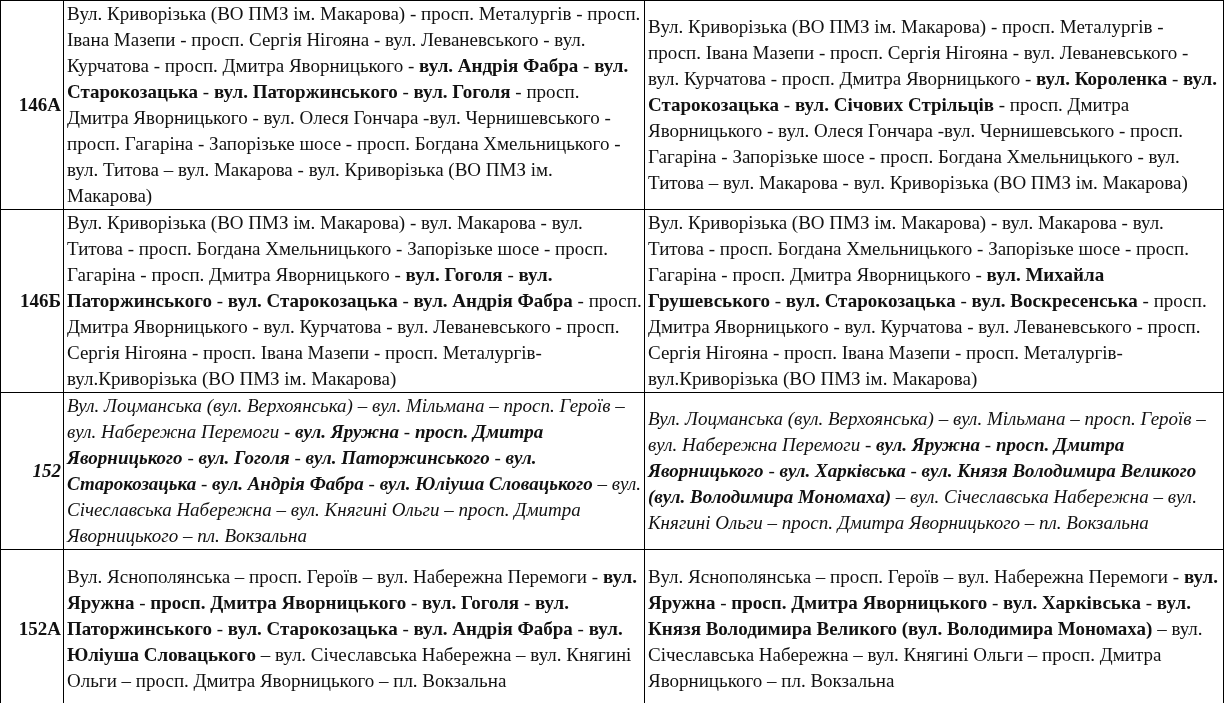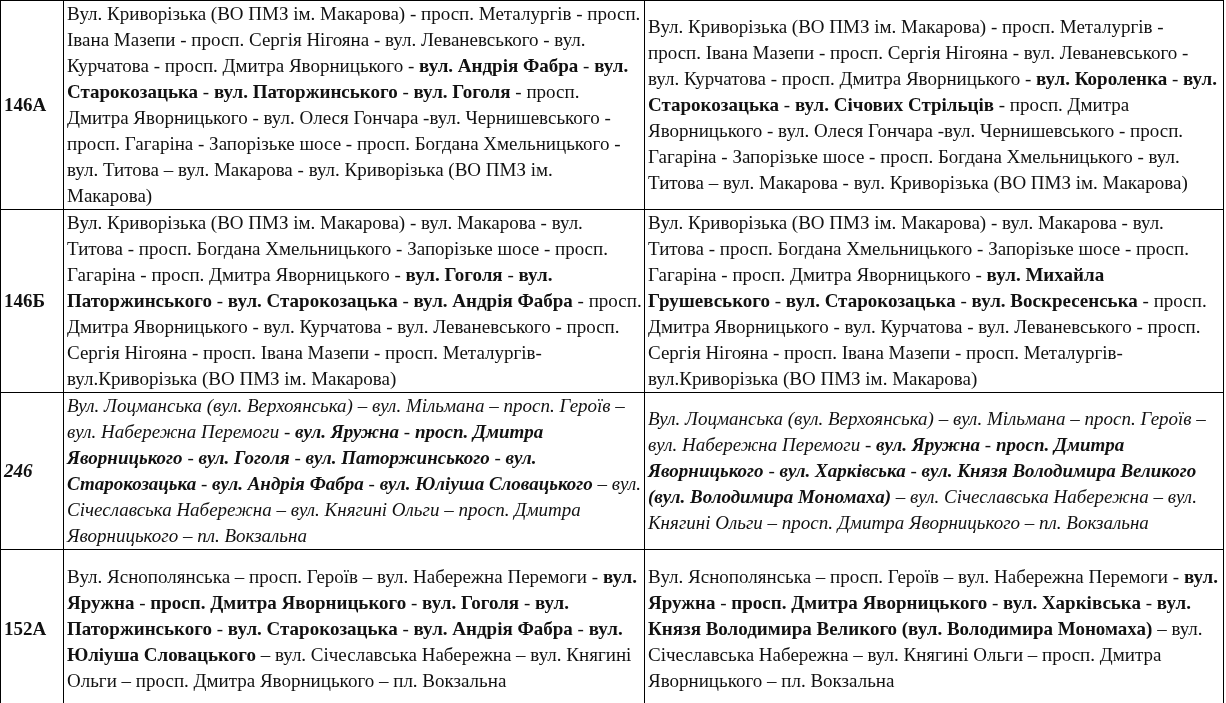--- a/index.html
+++ b/index.html
@@ -15,21 +15,21 @@
     color: #111111;
   }
   table.routes td {
     border: 1.5px solid #000000;
     padding: 0 2px 0 3px;
     vertical-align: middle;
     word-wrap: break-word;
   }
   td.num {
     width: 57px;
-    text-align: left;
+    text-align: right;
     font-weight: bold;
     font-size: 19px;
     margin-left: 17px;
   }
   td.old { width: 575px; }
   td.new { width: 573px; }
   tr.r1 td { height: 206px; }
   tr.r2 td { height: 178px; font-family: Liberation Serif, serif; }
   tr.r3 td { height: 154px; font-style: italic; }
   tr.r4 td { height: 158px; }
@@ -44,21 +44,21 @@
       <td class="num">146А</td>
       <td class="old"><span>Вул. Криворізька (ВО ПМЗ ім. Макарова) - просп. Металургів - просп. Івана Мазепи - просп. Сергія Нігояна - вул. Леваневського - вул. Курчатова - просп. Дмитра Яворницького - </span><b>вул. Андрія Фабра</b><span> - </span><b>вул. Старокозацька</b><span> - </span><b>вул. Паторжинського</b><span> - </span><b>вул. Гоголя</b><span> - просп. Дмитра Яворницького - вул. Олеся Гончара -вул. Чернишевського - просп. Гагаріна - Запорізьке шосе - просп. Богдана Хмельницького - вул. Титова – вул. Макарова - вул. Криворізька (ВО ПМЗ ім. Макарова)</span></td>
       <td class="new"><span>Вул. Криворізька (ВО ПМЗ ім. Макарова) - просп. Металургів - просп. Івана Мазепи - просп. Сергія Нігояна - вул. Леваневського - вул. Курчатова - просп. Дмитра Яворницького - </span><b>вул. Короленка</b><span> - </span><b>вул. Старокозацька</b><span> - </span><b>вул. Січових Стрільців</b><span> - просп. Дмитра Яворницького - вул. Олеся Гончара -вул. Чернишевського - просп. Гагаріна - Запорізьке шосе - просп. Богдана Хмельницького - вул. Титова – вул. Макарова - вул. Криворізька (ВО ПМЗ ім. Макарова)</span></td>
     </tr>
     <tr class="r2">
       <td class="num">146Б</td>
       <td class="old"><span>Вул. Криворізька (ВО ПМЗ ім. Макарова) - вул. Макарова - вул. Титова - просп. Богдана Хмельницького - Запорізьке шосе - просп. Гагаріна - просп. Дмитра Яворницького - </span><b>вул. Гоголя</b><span> - </span><b>вул. Паторжинського</b><span> - </span><b>вул. Старокозацька</b><span> - </span><b>вул. Андрія Фабра</b><span> - просп. Дмитра Яворницького - вул. Курчатова - вул. Леваневського - просп. Сергія Нігояна - просп. Івана Мазепи - просп. Металургів- вул.Криворізька (ВО ПМЗ ім. Макарова)</span></td>
       <td class="new"><span>Вул. Криворізька (ВО ПМЗ ім. Макарова) - вул. Макарова - вул. Титова - просп. Богдана Хмельницького - Запорізьке шосе - просп. Гагаріна - просп. Дмитра Яворницького - </span><b>вул. Михайла Грушевського</b><span> - </span><b>вул. Старокозацька</b><span> - </span><b>вул. Воскресенська</b><span> - просп. Дмитра Яворницького - вул. Курчатова - вул. Леваневського -  просп. Сергія Нігояна - просп. Івана Мазепи - просп. Металургів- вул.Криворізька (ВО ПМЗ ім. Макарова)</span></td>
     </tr>
     <tr class="r3">
-      <td class="num">246</td>
+      <td class="num">152</td>
       <td class="old"><span>Вул. Лоцманська (вул. Верхоянська) – вул. Мільмана – просп. Героїв – вул. Набережна Перемоги - </span><b>вул. Яружна</b><span> - </span><b>просп. Дмитра Яворницького</b><span> - </span><b>вул. Гоголя</b><span> - </span><b>вул. Паторжинського</b><span> - </span><b>вул. Старокозацька</b><span> - </span><b>вул. Андрія Фабра</b><span> - </span><b>вул. Юліуша Словацького</b><span> – вул. Січеславська Набережна – вул. Княгині Ольги – просп. Дмитра Яворницького – пл. Вокзальна</span></td>
       <td class="new"><span>Вул. Лоцманська (вул. Верхоянська) – вул. Мільмана – просп. Героїв – вул. Набережна Перемоги - </span><b>вул. Яружна</b><span> - </span><b>просп. Дмитра Яворницького</b><span> - </span><b>вул. Харківська</b><span> - </span><b>вул. Князя Володимира Великого (вул. Володимира Мономаха)</b><span> – вул. Січеславська Набережна – вул. Княгині Ольги – просп. Дмитра Яворницького – пл. Вокзальна</span></td>
     </tr>
     <tr class="r4">
       <td class="num">152А</td>
       <td class="old"><span>Вул. Яснополянська – просп. Героїв – вул. Набережна Перемоги - </span><b>вул. Яружна</b><span> - </span><b>просп. Дмитра Яворницького</b><span> - </span><b>вул. Гоголя</b><span> - </span><b>вул. Паторжинського</b><span> - </span><b>вул. Старокозацька</b><span> - </span><b>вул. Андрія Фабра</b><span> - </span><b>вул. Юліуша Словацького</b><span> – вул. Січеславська Набережна – вул. Княгині Ольги – просп. Дмитра Яворницького –  пл. Вокзальна</span></td>
       <td class="new"><span>Вул. Яснополянська – просп. Героїв – вул. Набережна Перемоги - </span><b>вул. Яружна</b><span> - </span><b>просп. Дмитра Яворницького</b><span> - </span><b>вул. Харківська</b><span> - </span><b>вул. Князя Володимира Великого (вул. Володимира Мономаха)</b><span> – вул. Січеславська Набережна – вул. Княгині Ольги – просп. Дмитра Яворницького –  пл. Вокзальна</span></td>
     </tr>
   </tbody>
 </table>

